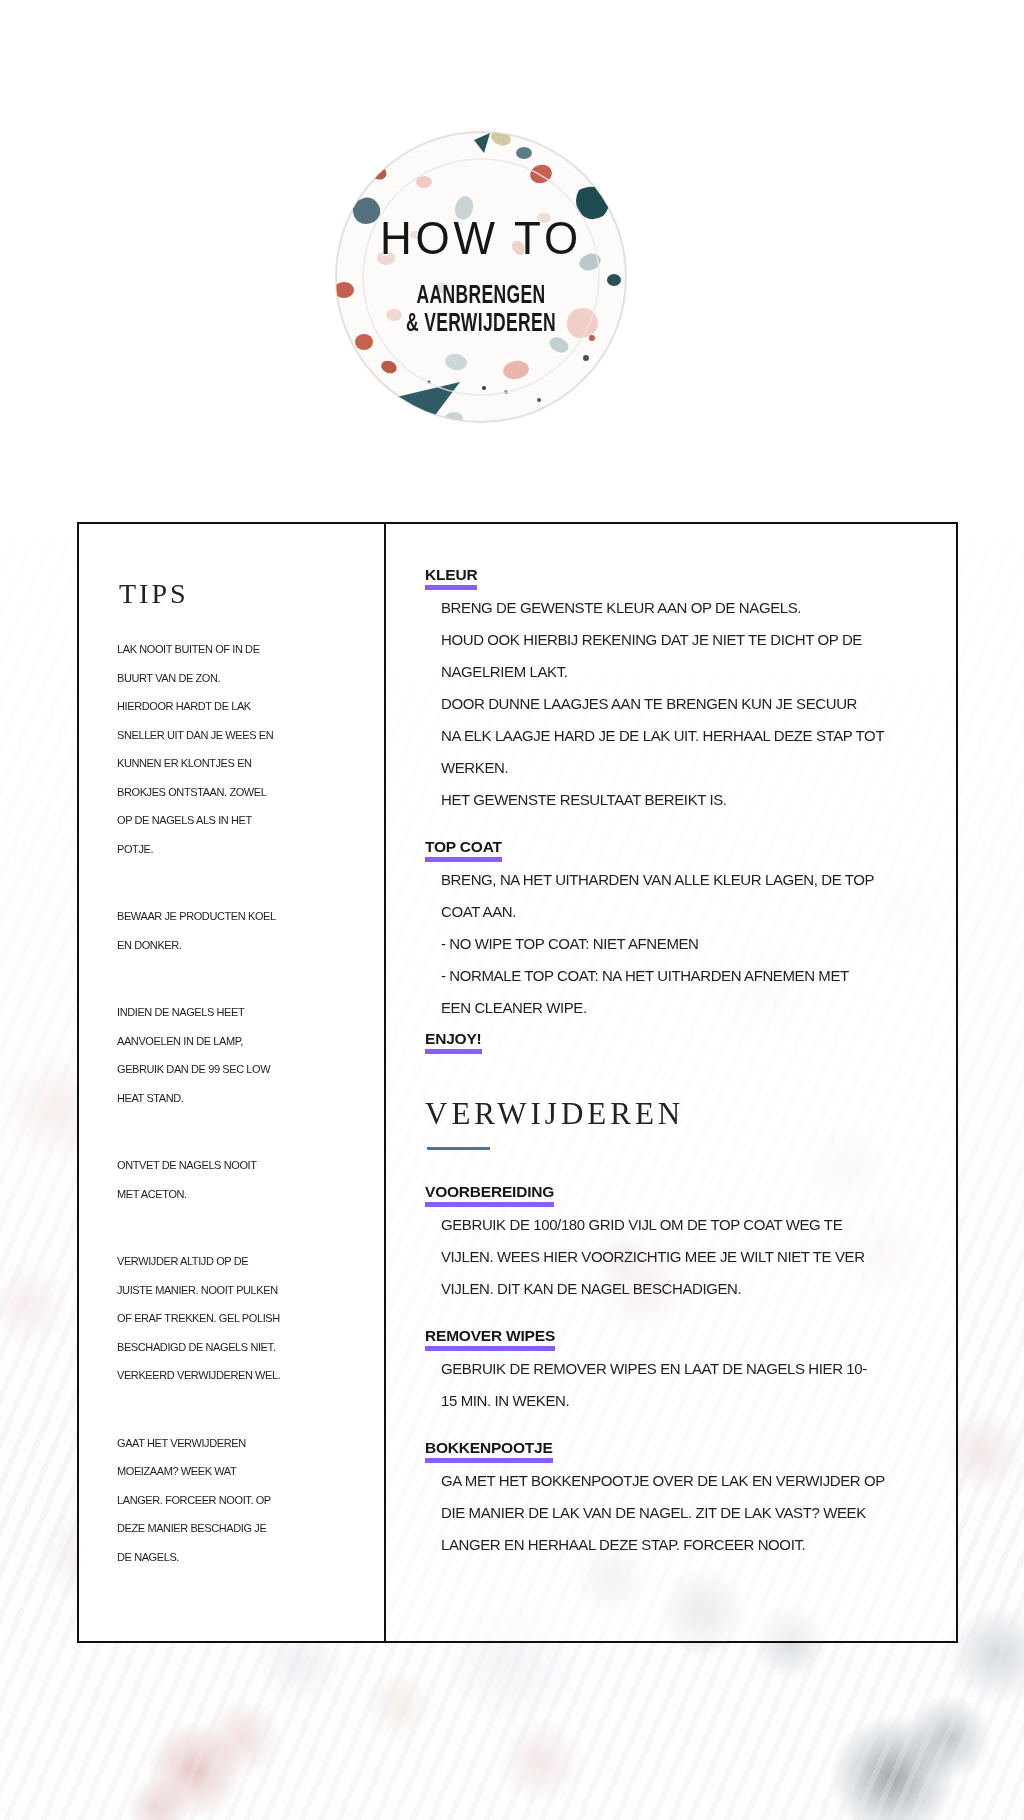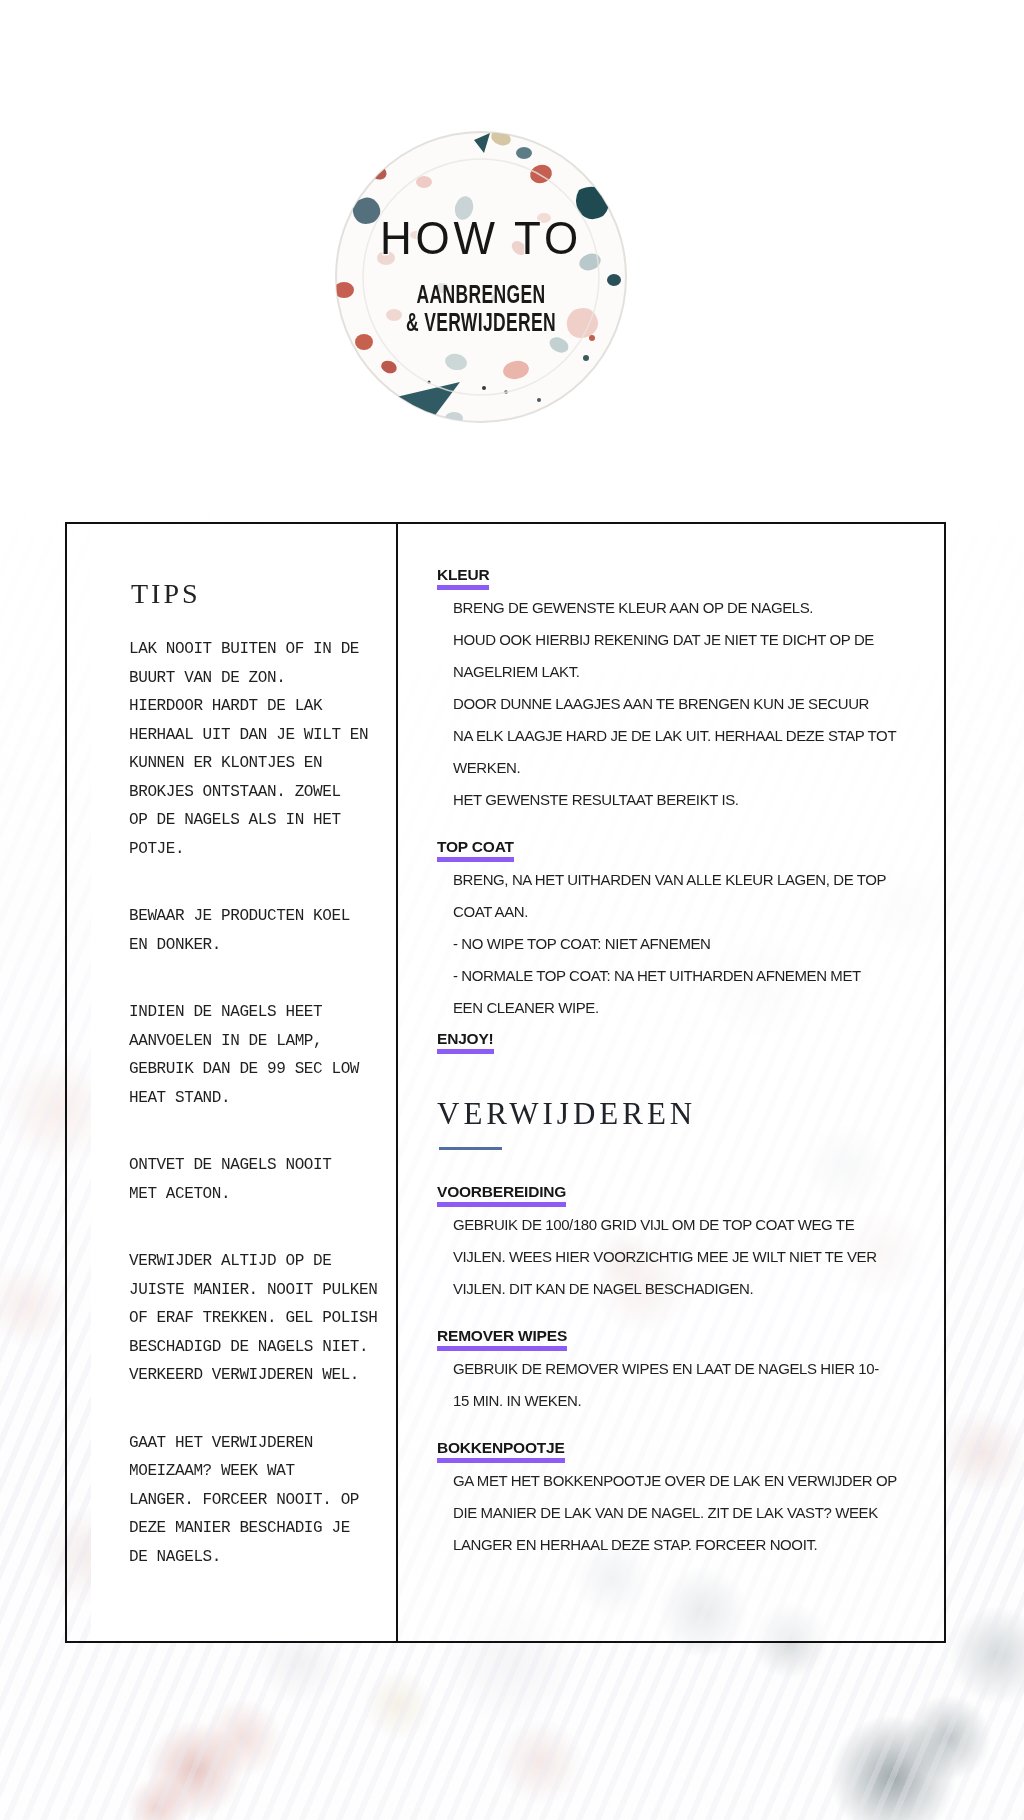--- a/index.html
+++ b/index.html
@@ -44,37 +44,37 @@
     font-family:"Liberation Sans",sans-serif;
     paint-order:stroke;stroke:#fbfaf8;stroke-width:2.4px;fill:#161616;
   }
   .logo-sub{
     position:absolute;left:0;top:151px;width:100%;text-align:center;
     font-weight:bold;font-size:25px;line-height:27.5px;color:#191919;
     transform:scaleX(0.7);letter-spacing:0.5px;
   }
   
   .sheet{
-    position:absolute;left:65px;top:522px;width:881px;height:1121px;
-    border:2px solid #101010;box-sizing:border-box;display:flex;padding-left:24px;
+    position:absolute;left:77px;top:522px;width:881px;height:1121px;
+    border:2px solid #101010;box-sizing:border-box;display:flex;
   }
   .col-left{
     width:305px;flex:0 0 305px;background:#ffffff;box-sizing:border-box;
     padding:54px 0 0 38px;
   }
   .col-right{
     flex:1;border-left:2px solid #101010;background:rgba(255,255,255,0.55);
     box-sizing:border-box;padding:36px 30px 0 39px;
   }
   .tips-heading{
     font-family:"Liberation Serif","DejaVu Serif",serif;font-weight:400;
     font-size:28px;letter-spacing:3px;margin:0 0 25px 2px;color:#222;
   }
   .ln{white-space:nowrap;}
-  .col-left .ln{font-size:16px;line-height:28.5px;letter-spacing:-0.4px;font-family:Liberation Mono, monospace;}
+  .col-left .ln{font-size:11px;line-height:28.5px;letter-spacing:-0.4px;}
   .para{margin:0 0 39px 0;}
   .para:last-child{margin-bottom:0;}
   .col-right .ln{font-size:15px;line-height:32px;letter-spacing:-0.4px;margin-left:16px;}
   .section{margin-bottom:16px;}
   .label-row{height:32px;line-height:30px;}
   .label{
     display:inline-block;font-weight:bold;font-size:15.5px;letter-spacing:-0.2px;
     border-bottom:5px solid #8b5cf6;padding-bottom:1px;line-height:19px;color:#161616;
   }
   .removal-heading{
@@ -144,21 +144,21 @@
 
   <div class="sheet">
 
     <div class="col-left">
       <h2 class="tips-heading">TIPS</h2>
 
       <div class="para">
         <div class="ln">LAK NOOIT BUITEN OF IN DE</div>
         <div class="ln">BUURT VAN DE ZON.</div>
         <div class="ln">HIERDOOR HARDT DE LAK</div>
-        <div class="ln">HERHAAL UIT DAN JE WILT EN</div>
+        <div class="ln">SNELLER UIT DAN JE WEES EN</div>
         <div class="ln">KUNNEN ER KLONTJES EN</div>
         <div class="ln">BROKJES ONTSTAAN. ZOWEL</div>
         <div class="ln">OP DE NAGELS ALS IN HET</div>
         <div class="ln">POTJE.</div>
       </div>
 
       <div class="para">
         <div class="ln">BEWAAR JE PRODUCTEN KOEL</div>
         <div class="ln">EN DONKER.</div>
       </div>

